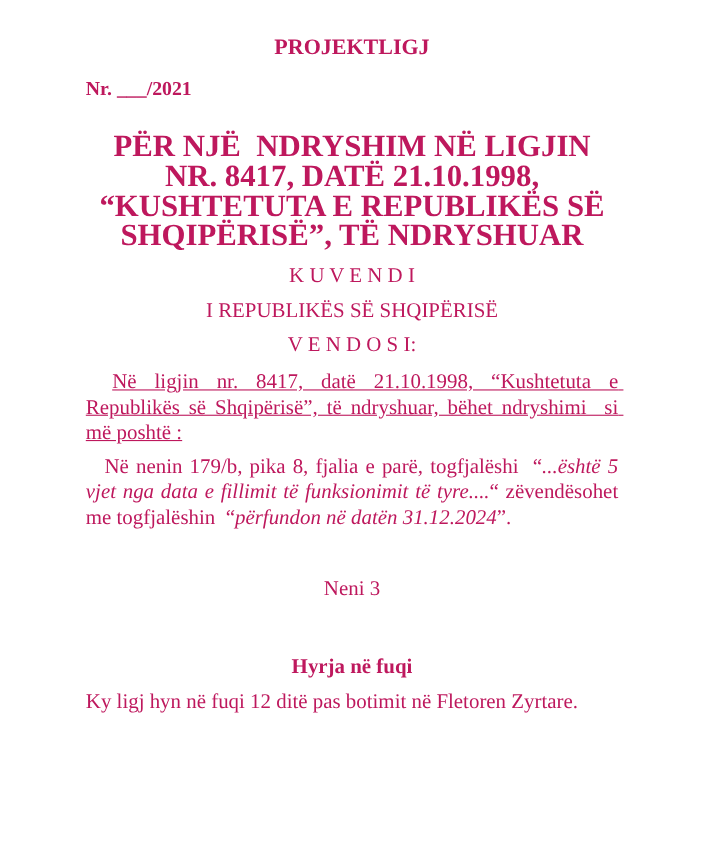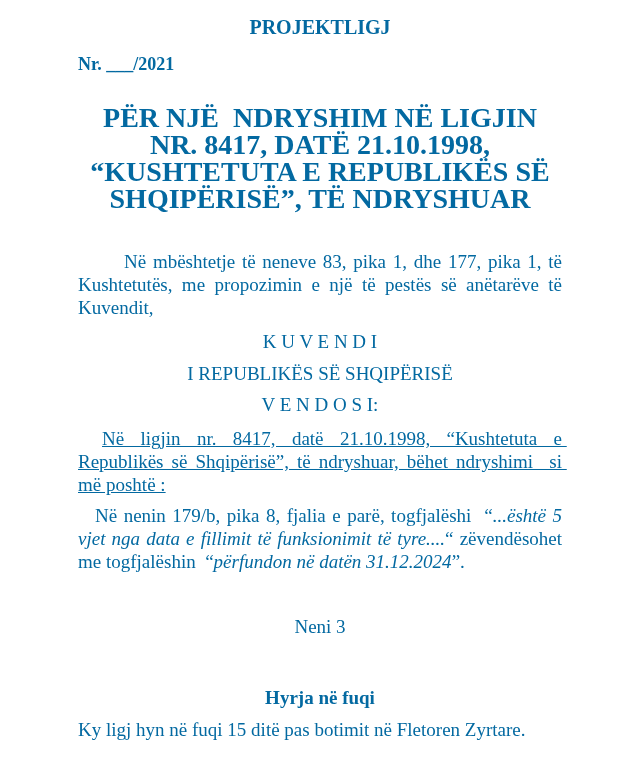--- a/index.html
+++ b/index.html
@@ -5,23 +5,23 @@
   html, body {
     margin: 0;
     padding: 0;
     background: #ffffff;
   }
   .page {
     position: relative;
     width: 640px;
     height: 771px;
     box-sizing: border-box;
-    padding: 15px 78px 24px 78px;
+    padding: 31px 78px 24px 78px;
     background: #ffffff;
-    color: #0369a1;
+    color: #be185d;
     font-family: "Liberation Serif", "DejaVu Serif", serif;
     overflow: hidden;
   }
   .title {
     margin: 0;
     font-size: 20px;
     line-height: 24px;
     font-weight: bold;
     text-align: center;
     white-space: pre-wrap;
@@ -72,32 +72,31 @@
 <body>
 
 <div class="page">
 
   <h1 class="title">PROJEKTLIGJ</h1>
 
   <p class="number">Nr. ___/2021</p>
 
   <h2 class="subject">PËR NJË  NDRYSHIM NË LIGJIN NR. 8417, DATË 21.10.1998, “KUSHTETUTA E REPUBLIKËS SË SHQIPËRISË”, TË NDRYSHUAR</h2>
 
-  <p class="body p-preamble">Në mbështetje të neneve 83, pika 1, dhe 177, pika 1, të Kushtetutës, me propozimin e një të pestës së anëtarëve të Kuvendit,</p>
 
   <p class="center l-kuvendi">K U V E N D I</p>
 
   <p class="center l-republika">I REPUBLIKËS SË SHQIPËRISË</p>
 
   <p class="center l-vendosi">V E N D O S I:</p>
 
   <p class="body p-intro">Në ligjin nr. 8417, datë 21.10.1998, “Kushtetuta e Republikës së Shqipërisë”, të ndryshuar, bëhet ndryshimi  si më poshtë :</p>
 
 
   <p class="body p-article1"><span>Në nenin 179/b, pika 8, fjalia e parë, togfjalëshi  “</span><span class="it">...është 5 vjet nga data e fillimit të funksionimit të tyre....</span><span>“ zëvendësohet me togfjalëshin  “</span><span class="it">përfundon në datën 31.12.2024</span><span>”.</span></p>
 
   <p class="center h-neni2">Neni 3</p>
 
   <p class="center bold h-hyrja">Hyrja në fuqi</p>
 
-  <p class="body p-final">Ky ligj hyn në fuqi 15 ditë pas botimit në Fletoren Zyrtare.</p>
+  <p class="body p-final">Ky ligj hyn në fuqi 12 ditë pas botimit në Fletoren Zyrtare.</p>
 
 </div>
 
 </body></html>

